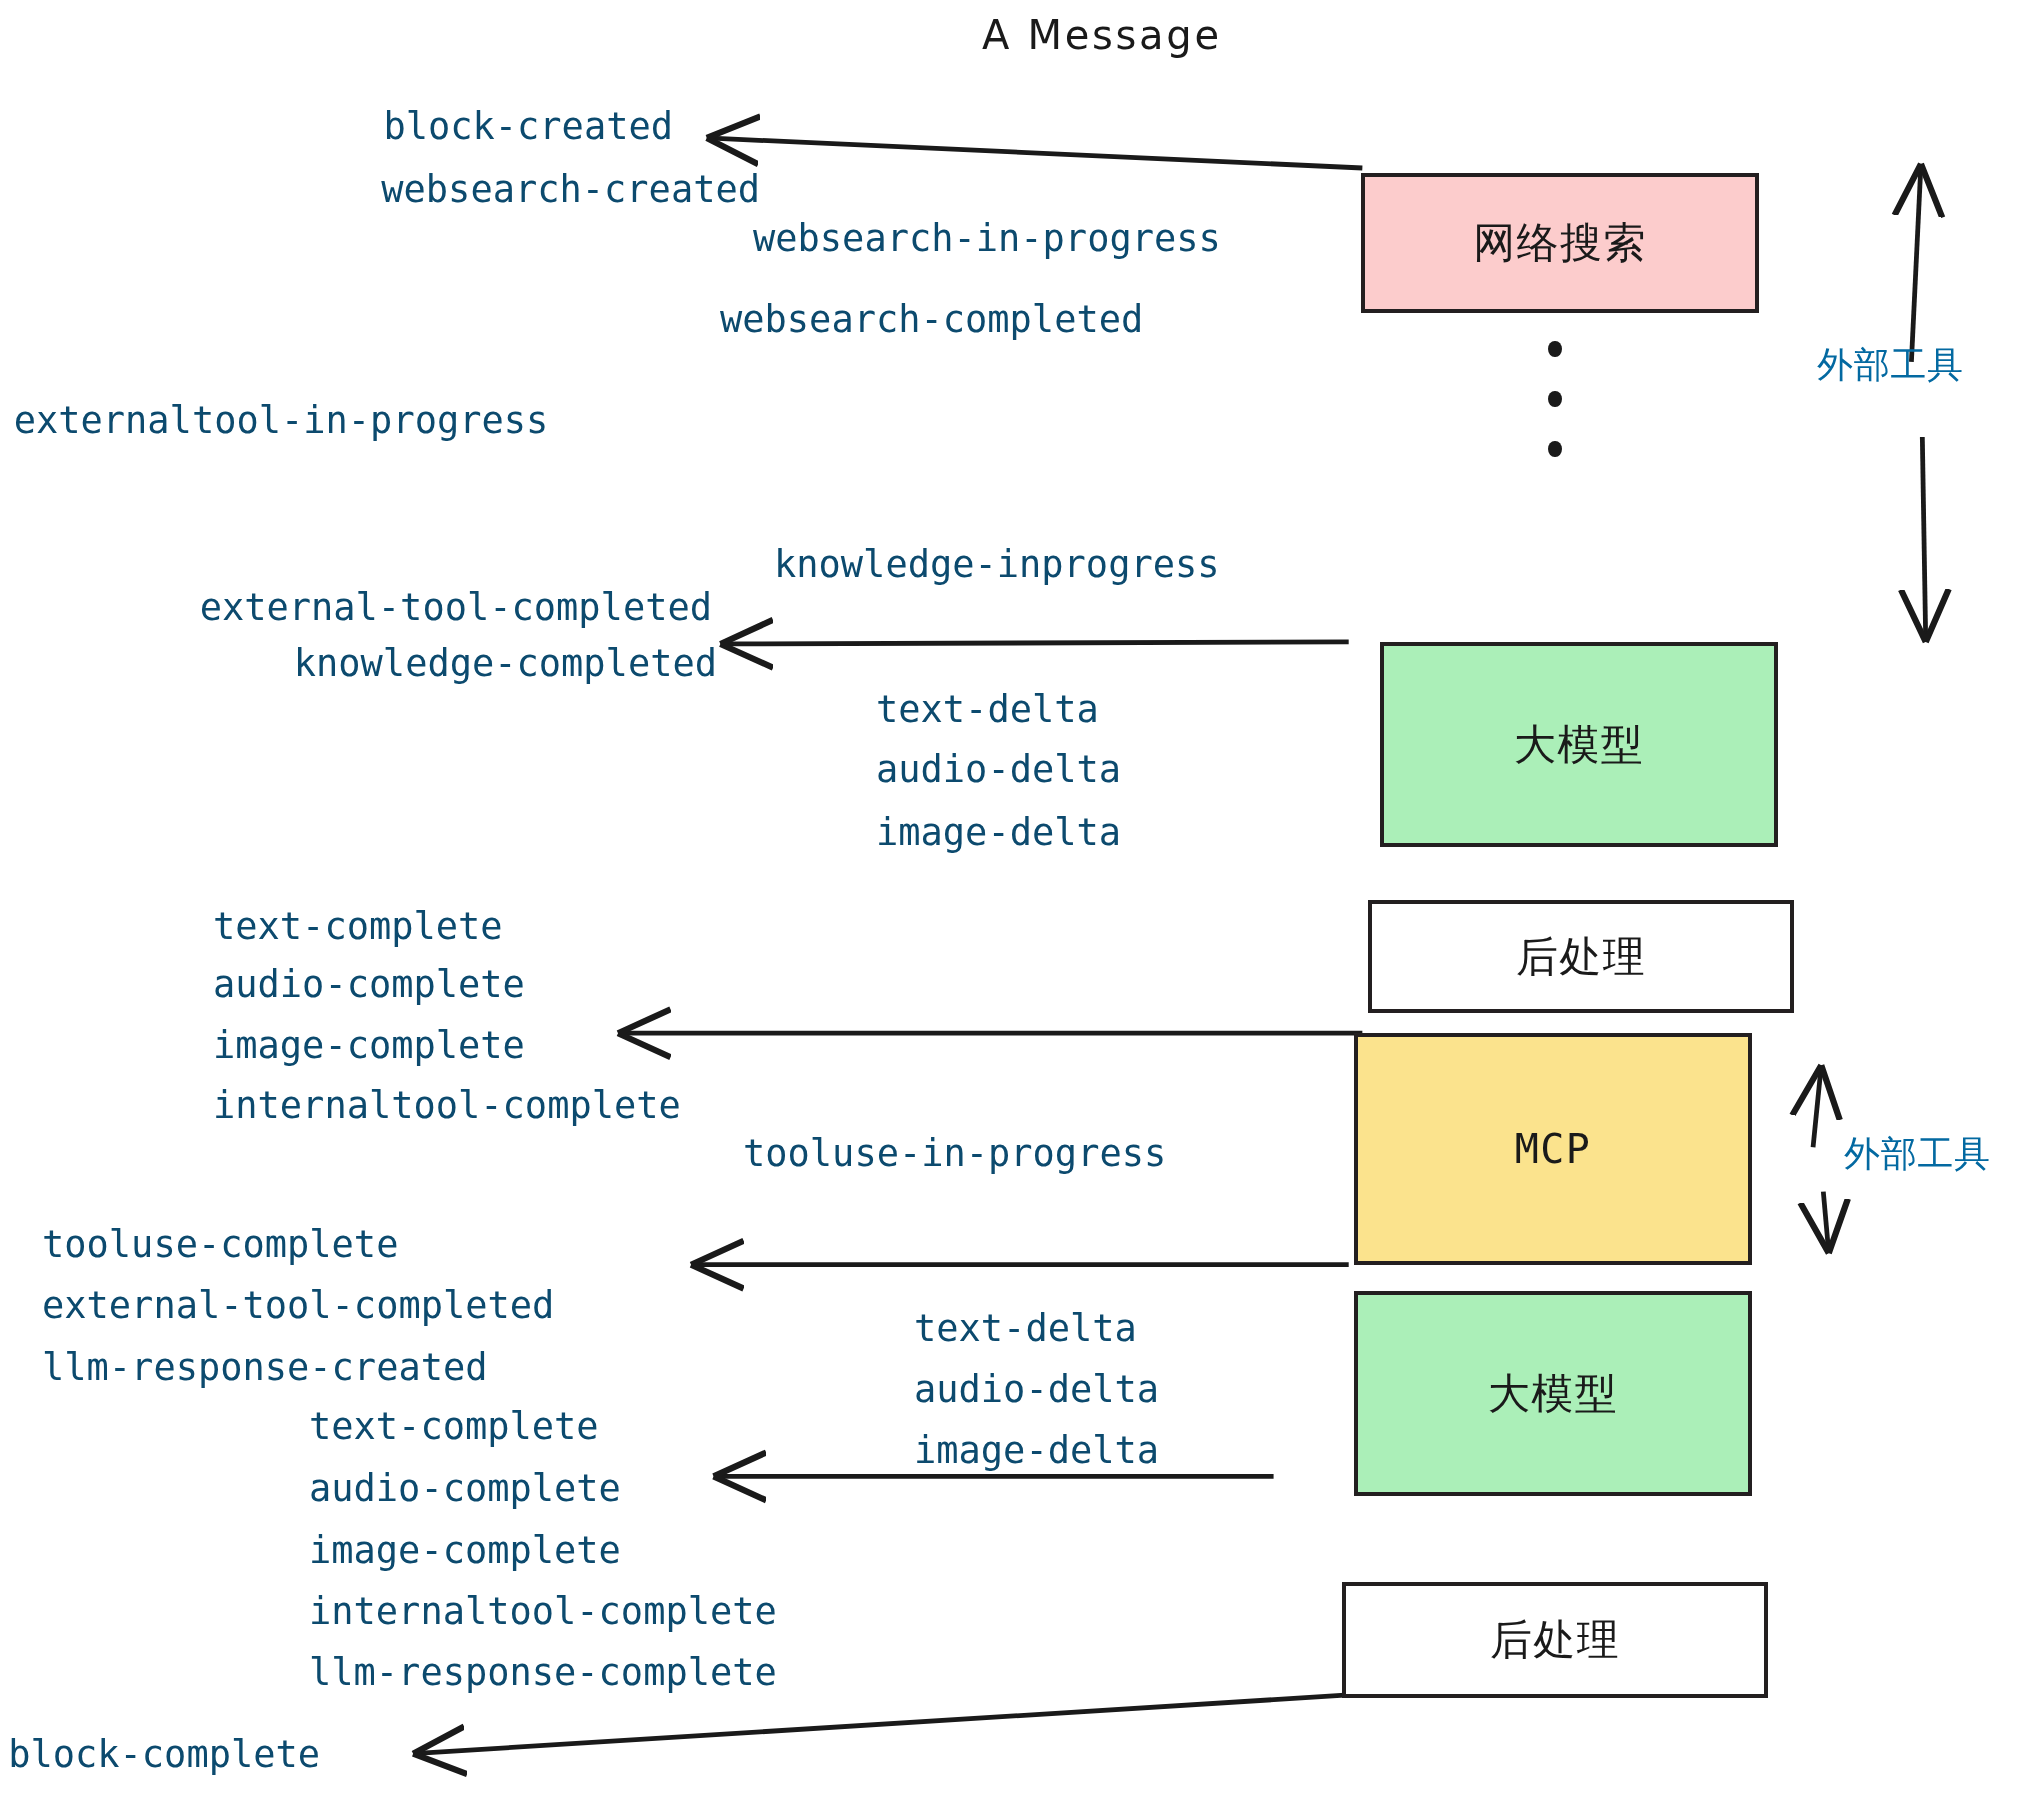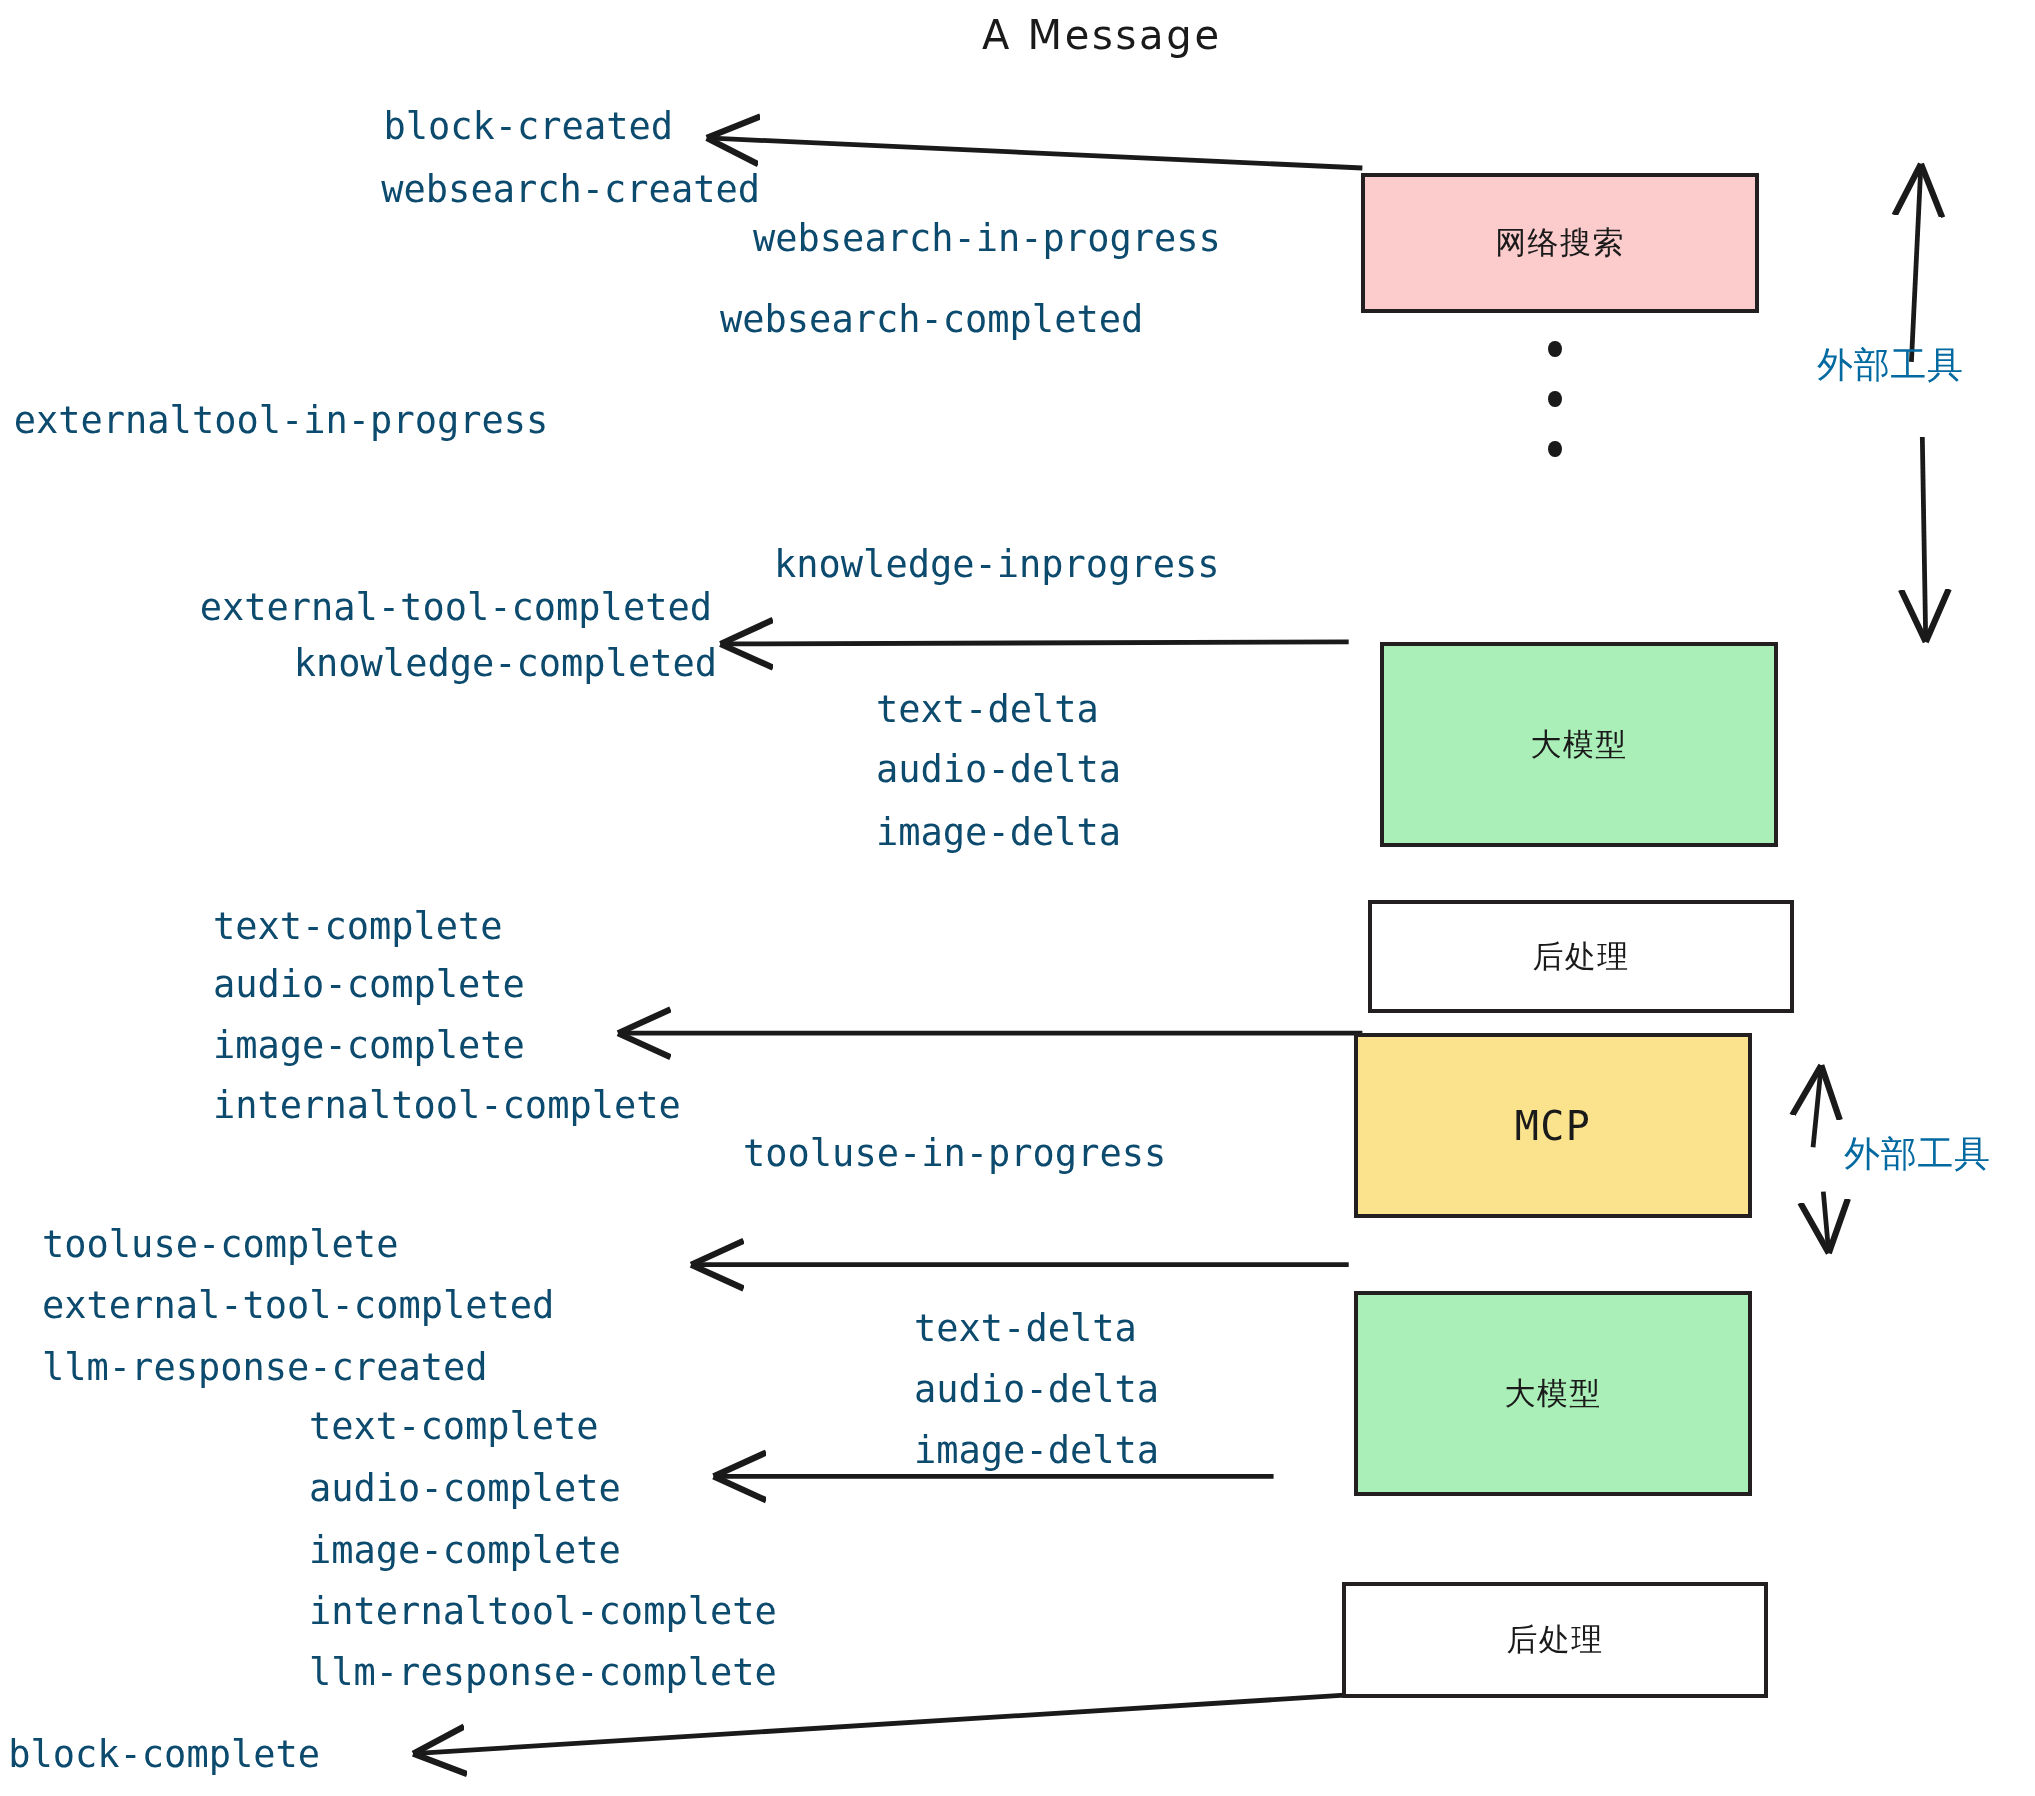--- a/index.html
+++ b/index.html
@@ -36,21 +36,21 @@
     letter-spacing: 2.7px;
   }
   .box {
     position: absolute;
     box-sizing: border-box;
     border: 4.8px solid #231f20;
     display: flex;
     align-items: center;
     justify-content: center;
     font-family: "DejaVu Sans", "Liberation Sans", sans-serif;
-    font-size: 31px;
+    font-size: 42px;
     color: #1a1a1a;
     letter-spacing: 1.4px;
   }
   .box.mono {
     font-family: "DejaVu Sans Mono", "Liberation Mono", monospace;
     font-size: 40px;
   }
   .sidelabel {
     position: absolute;
     font-family: "DejaVu Sans", "Liberation Sans", sans-serif;
@@ -120,21 +120,21 @@
 
 
   <div class="box" style="left:1380px; top:642px; width:398px; height:205px; background:#abefb8;">
     <span>大模型</span>
   </div>
 
   <div class="box" style="left:1368px; top:900px; width:426px; height:113px; background:#ffffff;">
     <span>后处理</span>
   </div>
 
-  <div class="box mono" style="left:1354px; top:1033px; width:398px; height:185px; background:#fbe38d;">
+  <div class="box mono" style="left:1354px; top:1033px; width:398px; height:232px; background:#fbe38d;">
     <span>MCP</span>
   </div>
 
   <div class="box" style="left:1354px; top:1291px; width:398px; height:205px; background:#abefb8;">
     <span>大模型</span>
   </div>
 
   <div class="box" style="left:1342px; top:1582px; width:426px; height:116px; background:#ffffff;">
     <span>后处理</span>
   </div>

